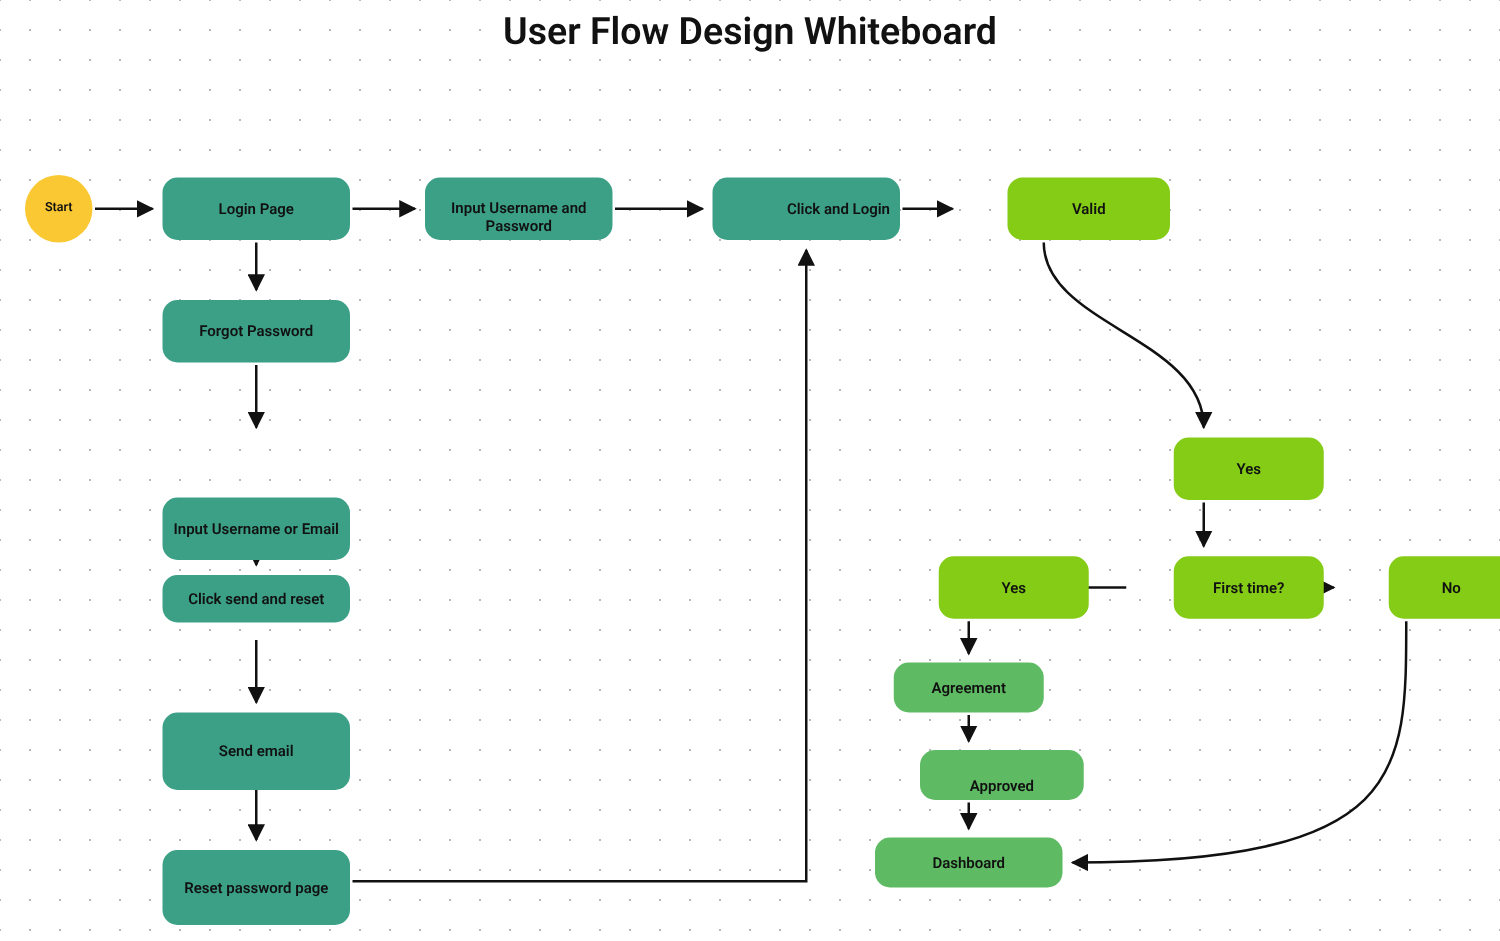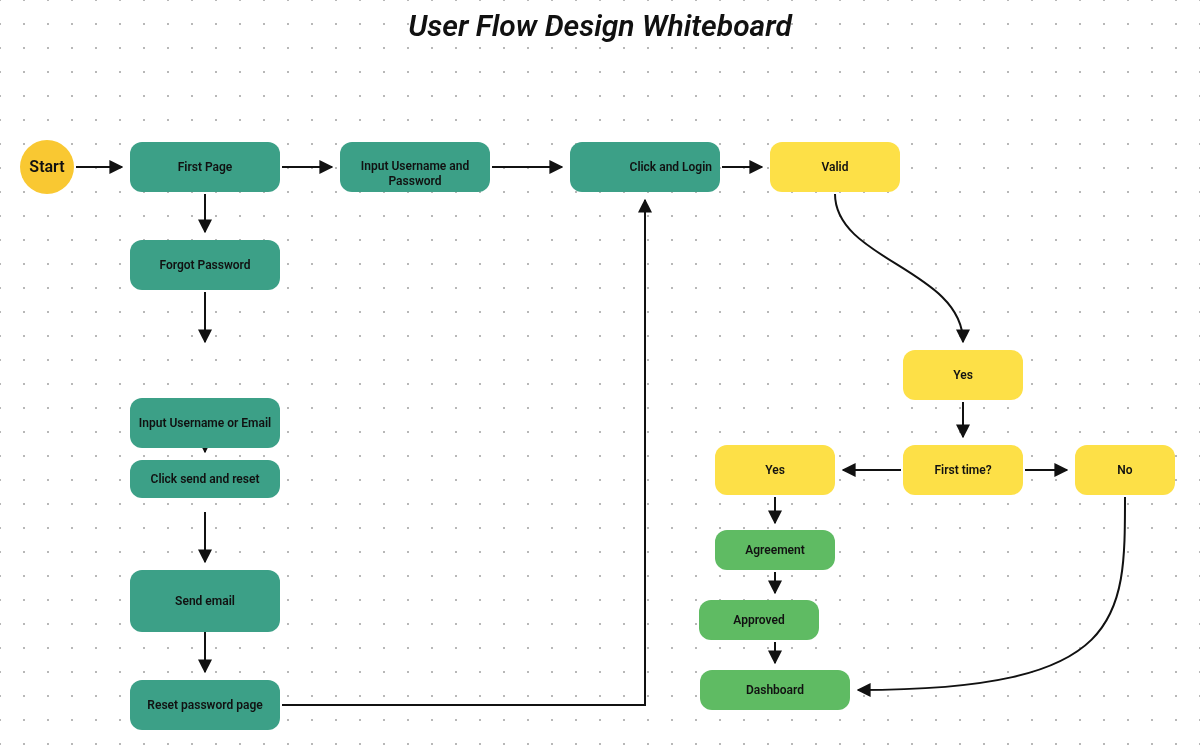--- a/index.html
+++ b/index.html
@@ -21,49 +21,48 @@
   }
   .title {
     position: absolute;
     top: 8px;
     left: 0;
     width: 100%;
     text-align: center;
     font-size: 30px;
     font-weight: 600;
     color: #111;
-    font-style: italic;
   }
   .canvas {
     position: absolute;
     inset: 0;
   }
   .node {
     position: absolute;
     display: flex;
     align-items: center;
     justify-content: center;
     text-align: center;
     font-size: 12px;
     font-weight: 600;
     color: #111;
     border-radius: 12px;
     box-sizing: border-box;
     padding: 4px 8px;
     line-height: 1.2;
   }
   .teal   { background: #3ca087; }
-  .yellow { background: #fde047; }
+  .yellow { background: #84cc16; margin-left: 36px; }
   .green  { background: #5fbb63; }
   .start {
     width: 54px;
     height: 54px;
     border-radius: 50%;
     background: #f9c832;
-    font-size: 16px;
+    font-size: 10px;
   }
   svg.edges {
     position: absolute;
     inset: 0;
     width: 1200px;
     height: 753px;
     pointer-events: none;
   }
 </style>
 </head>
@@ -119,21 +118,21 @@
 
       <path d="M 1125 497 C 1125 620, 1125 690, 858 690"></path>
     </g>
   </svg>
 
   <div class="node start" style="left:20px; top:140px;">
     <span>Start</span>
   </div>
 
   <div class="node teal" style="left:130px; top:142px; width:150px; height:50px;">
-    <span>First Page</span>
+    <span>Login Page</span>
   </div>
 
   <div class="node teal" style="left:340px; top:142px; width:150px; height:50px;align-items:flex-end;">
     <span>Input Username and Password</span>
   </div>
 
   <div class="node teal" style="left:570px; top:142px; width:150px; height:50px;justify-content:flex-end;">
     <span>Click and Login</span>
   </div>
 
@@ -150,21 +149,21 @@
   </div>
 
   <div class="node teal" style="left:130px; top:460px; width:150px; height:38px;">
     <span>Click send and reset</span>
   </div>
 
   <div class="node teal" style="left:130px; top:570px; width:150px; height:62px;">
     <span>Send email</span>
   </div>
 
-  <div class="node teal" style="left:130px; top:680px; width:150px; height:50px;">
+  <div class="node teal" style="left:130px; top:680px; width:150px; height:60px;">
     <span>Reset password page</span>
   </div>
 
   <div class="node yellow" style="left:903px; top:350px; width:120px; height:50px;">
     <span>Yes</span>
   </div>
 
   <div class="node yellow" style="left:903px; top:445px; width:120px; height:50px;">
     <span>First time?</span>
   </div>
@@ -174,21 +173,21 @@
   </div>
 
   <div class="node yellow" style="left:1075px; top:445px; width:100px; height:50px;">
     <span>No</span>
   </div>
 
   <div class="node green" style="left:715px; top:530px; width:120px; height:40px;">
     <span>Agreement</span>
   </div>
 
-  <div class="node green" style="left:699px; top:600px; width:120px; height:40px;">
+  <div class="node green" style="left:736px; top:600px; width:131px; height:40px;align-items:flex-end;">
     <span>Approved</span>
   </div>
 
   <div class="node green" style="left:700px; top:670px; width:150px; height:40px;align-items:center;">
     <span>Dashboard</span>
   </div>
 
 </div>
 
 </body></html>

